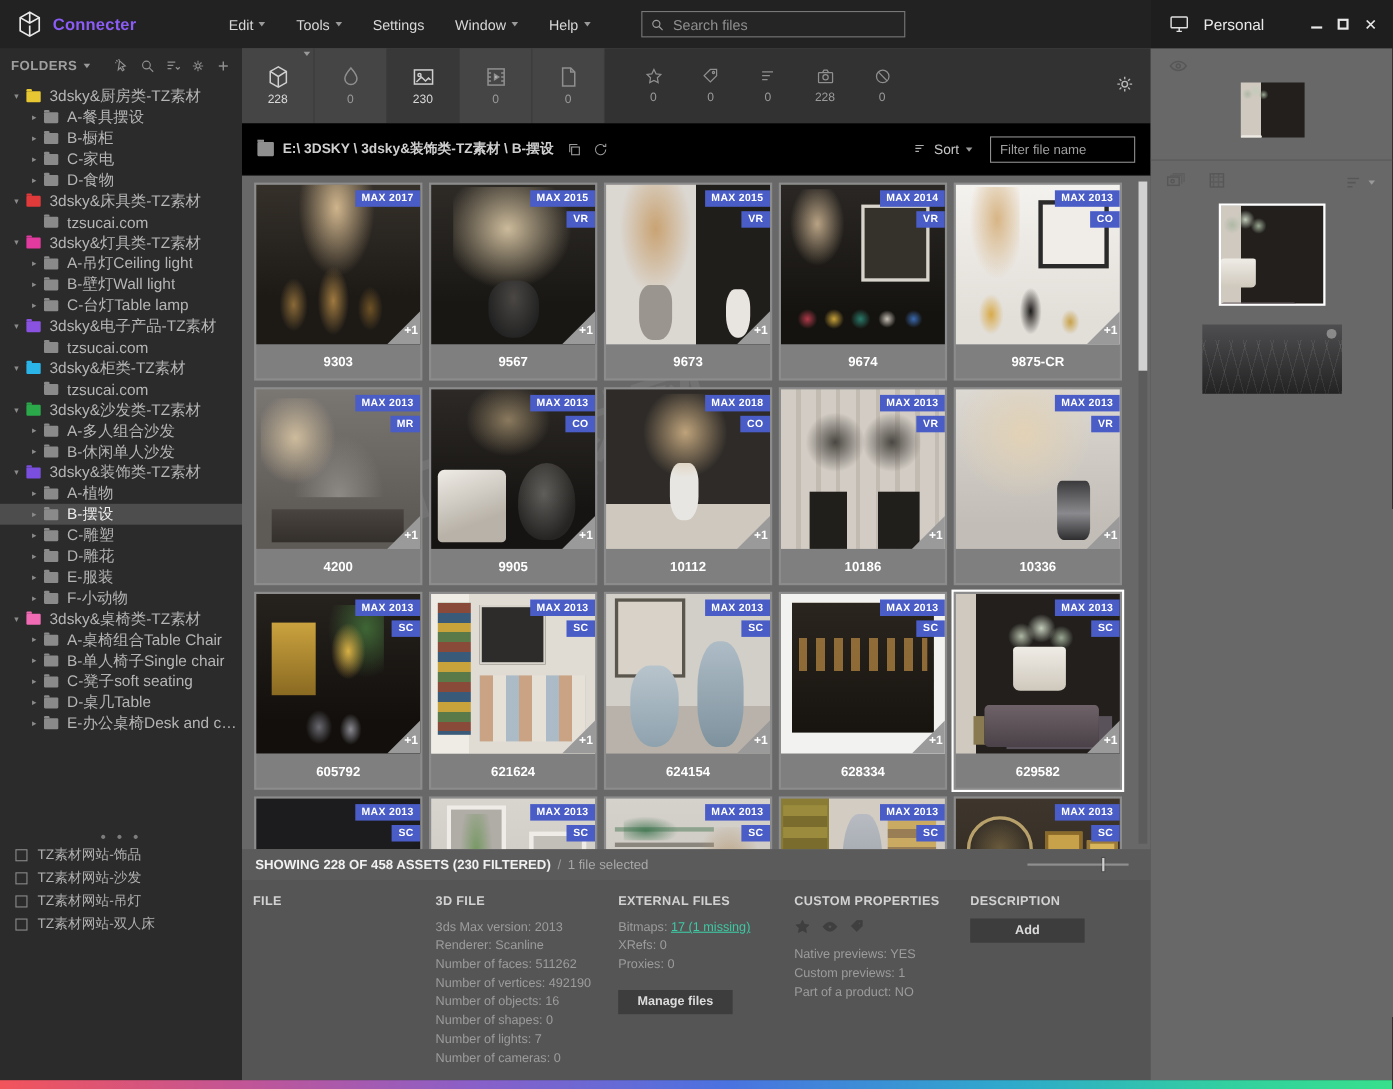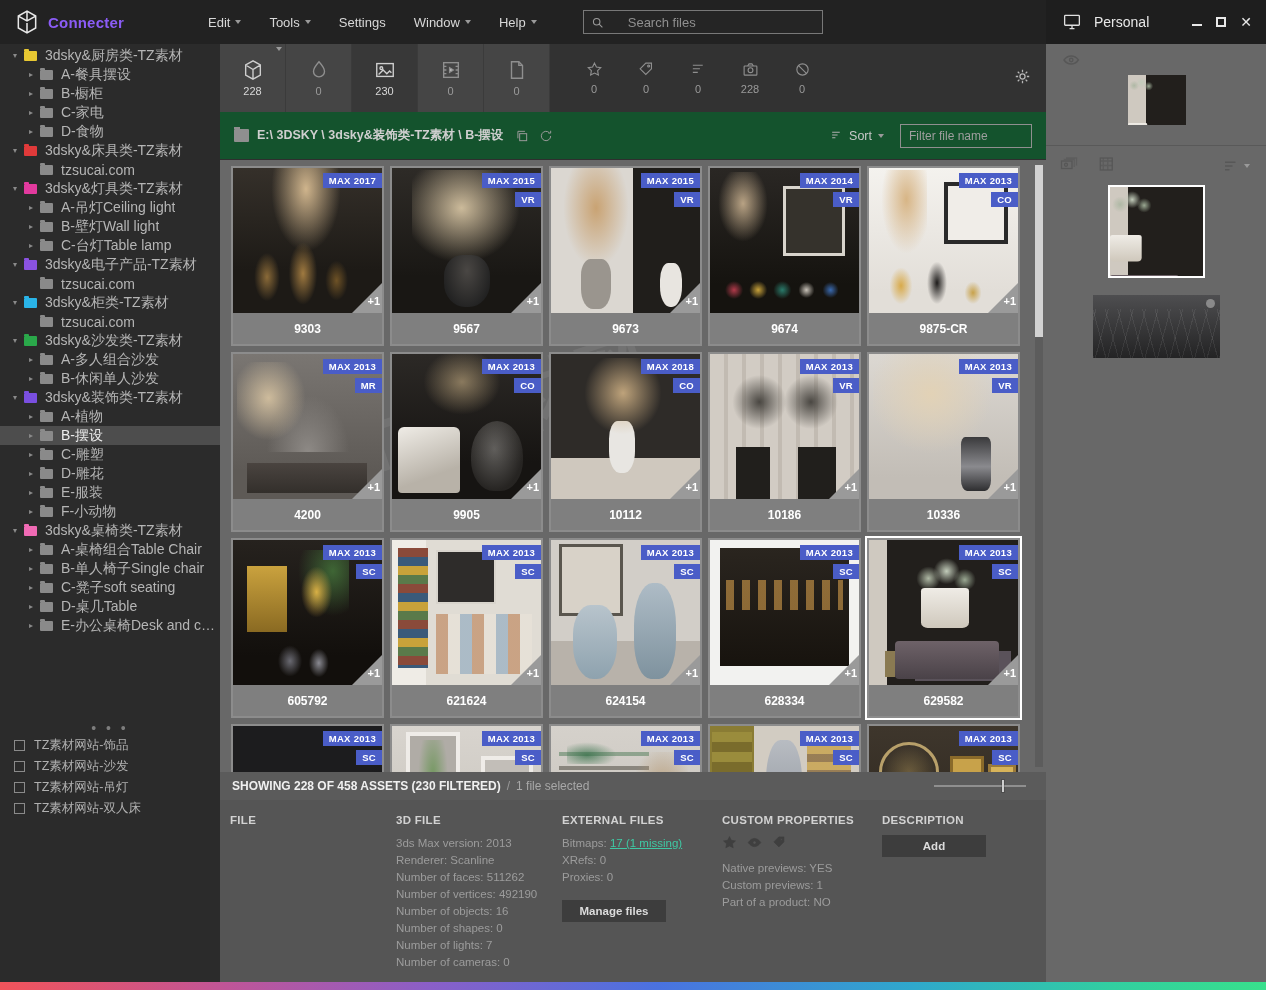--- a/index.html
+++ b/index.html
@@ -7,21 +7,21 @@
   .app{position:relative;width:1266px;height:990px;background:#2b2b2b;overflow:hidden;font-size:12px;color:#bdbdbd;}
 
   
   .menubar{position:absolute;left:0;top:0;width:1046px;height:44px;background:#222;display:flex;align-items:center;}
   .logo{display:flex;align-items:center;gap:8px;padding:0 14px;}
   .logo svg{width:26px;height:26px;stroke:#e8e8e8;fill:none;stroke-width:1.4;}
   .logo-text{color:#8b5cf6;font-size:15px;font-weight:bold;letter-spacing:.2px;}
   .menu-items{display:flex;align-items:center;gap:4px;margin-left:58px;}
   .menu-item{color:#d8d8d8;font-size:13px;padding:6px 12px;cursor:default;display:flex;align-items:center;gap:5px;}
   .caret{width:0;height:0;border-left:3.5px solid transparent;border-right:3.5px solid transparent;border-top:4px solid #9a9a9a;display:inline-block;}
-  .searchbox{margin-left:34px;width:240px;height:24px;border:1px solid #787878;background:#252525;display:flex;align-items:center;padding:0 7px;gap:24px;}
+  .searchbox{margin-left:34px;width:240px;height:24px;border:1px solid #787878;background:#252525;display:flex;align-items:center;padding:0 7px;gap:8px;}
   .searchbox svg{width:13px;height:13px;stroke:#9a9a9a;fill:none;stroke-width:2;}
   .searchbox .ph{color:#8f8f8f;font-size:13px;}
 
   
   .rtitle{position:absolute;left:1046px;top:0;width:220px;height:44px;background:#1e1e1e;display:flex;align-items:center;justify-content:flex-end;}
   .rtitle svg{width:20px;height:18px;stroke:#e0e0e0;fill:none;stroke-width:1.6;margin-left:16px;}
   .rtitle .t{color:#e8e8e8;font-size:14px;margin-left:12px;}
   .winctl{margin-left:auto;display:flex;align-items:center;gap:14px;padding-right:14px;color:#e8e8e8;}
   .winctl span{cursor:default;font-size:14px;line-height:1;}
   .wc-min{border-bottom:2px solid #e8e8e8;width:10px;height:8px;}
@@ -57,21 +57,21 @@
   .ftile.dim .cnt{color:#9a9a9a;}
   .ftile.dark{background:#383838;}
   .ftile .tcaret{position:absolute;right:3px;top:3px;}
   .flaggroup{flex:1;background:#323232;display:flex;align-items:center;padding-left:30px;gap:24px;}
   .flag{display:flex;flex-direction:column;align-items:center;gap:5px;width:28px;}
   .flag svg{width:17px;height:17px;stroke:#8f8f8f;fill:none;stroke-width:1.6;}
   .flag .cnt{font-size:11px;color:#9a9a9a;}
   .gearbtn{margin-left:auto;margin-right:14px;align-self:center;}
   .gearbtn svg{width:19px;height:19px;stroke:#b8b8b8;fill:none;stroke-width:1.6;}
 
-  .crumbbar{position:absolute;left:0;top:68px;width:826px;height:48px;background:#14532d;display:flex;align-items:center;border-bottom:1px solid #2f2f2f;}
+  .crumbbar{position:absolute;left:0;top:68px;width:826px;height:48px;background:#000000;display:flex;align-items:center;border-bottom:1px solid #2f2f2f;}
   .crumbbar .fico{width:15px;height:13px;background:#8f8f8f;border-radius:1px;position:relative;margin:0 8px 0 14px;}
   .crumbbar .fico::before{content:"";position:absolute;left:0;top:-2px;width:6px;height:2px;background:#8f8f8f;}
   .crumb-text{color:#cfcfcf;font-size:12.5px;font-weight:bold;white-space:nowrap;}
   .crumb-icons{display:flex;align-items:center;gap:10px;margin-left:12px;}
   .crumb-icons svg{width:14px;height:14px;stroke:#9a9a9a;fill:none;stroke-width:1.7;}
   .sortwrap{margin-left:auto;display:flex;align-items:center;gap:6px;color:#c8c8c8;font-size:12.5px;}
   .sortwrap svg{width:13px;height:13px;stroke:#b0b0b0;fill:none;stroke-width:2;}
   .filterinput{margin:0 14px 0 16px;width:132px;height:24px;border:1px solid #8f8f8f;display:flex;align-items:center;padding:0 8px;color:#9f9f9f;font-size:12px;background:transparent;}
 
   
@@ -251,20 +251,44 @@
       </svg>
     <span class="t">Personal</span>
     <div class="winctl">
       <span class="wc-min"></span>
       <span class="wc-max"></span>
       <span class="wc-close">✕</span>
     </div>
   </div>
 
   <div class="sidebar">
+    <div class="panel-head">
+      <span>FOLDERS</span>
+      <span class="caret" style="margin-left:6px;"></span>
+      <span class="hicons">
+        <svg viewBox="0 0 24 24">
+            <path d="M8 4l9 8-5 1 3 5-2.5 1.5-3-5L6 18z"></path>
+            <path d="M3 3l2 2M7 1v2M1 7h2"></path>
+          </svg>
+        <svg viewBox="0 0 24 24">
+            <circle cx="10.5" cy="10.5" r="6"></circle>
+            <path d="M15 15l6 6"></path>
+          </svg>
+        <svg viewBox="0 0 24 24">
+            <path d="M4 6h12M4 11h9M4 16h6M17 14l3 3 3-3" stroke-width="2"></path>
+          </svg>
+        <svg viewBox="0 0 24 24">
+            <circle cx="12" cy="12" r="3.2"></circle>
+            <path d="M12 4v3M12 17v3M4 12h3M17 12h3M6.5 6.5l2 2M15.5 15.5l2 2M17.5 6.5l-2 2M8.5 15.5l-2 2"></path>
+          </svg>
+        <svg viewBox="0 0 24 24">
+            <path d="M12 5v14M5 12h14" stroke-width="2.2"></path>
+          </svg>
+      </span>
+    </div>
     <div class="tree" id="folderTree">
         <div class="trow">
           <span class="tw">▾</span>
           <span class="fold" style="background: rgb(232, 200, 50);"></span>
           <span class="lbl">3dsky&amp;厨房类-TZ素材</span>
         </div>
         <div class="trow lvl1">
           <span class="tw">▸</span>
           <span class="fold" style="background: rgb(138, 138, 138);"></span>
           <span class="lbl">A-餐具摆设</span>

